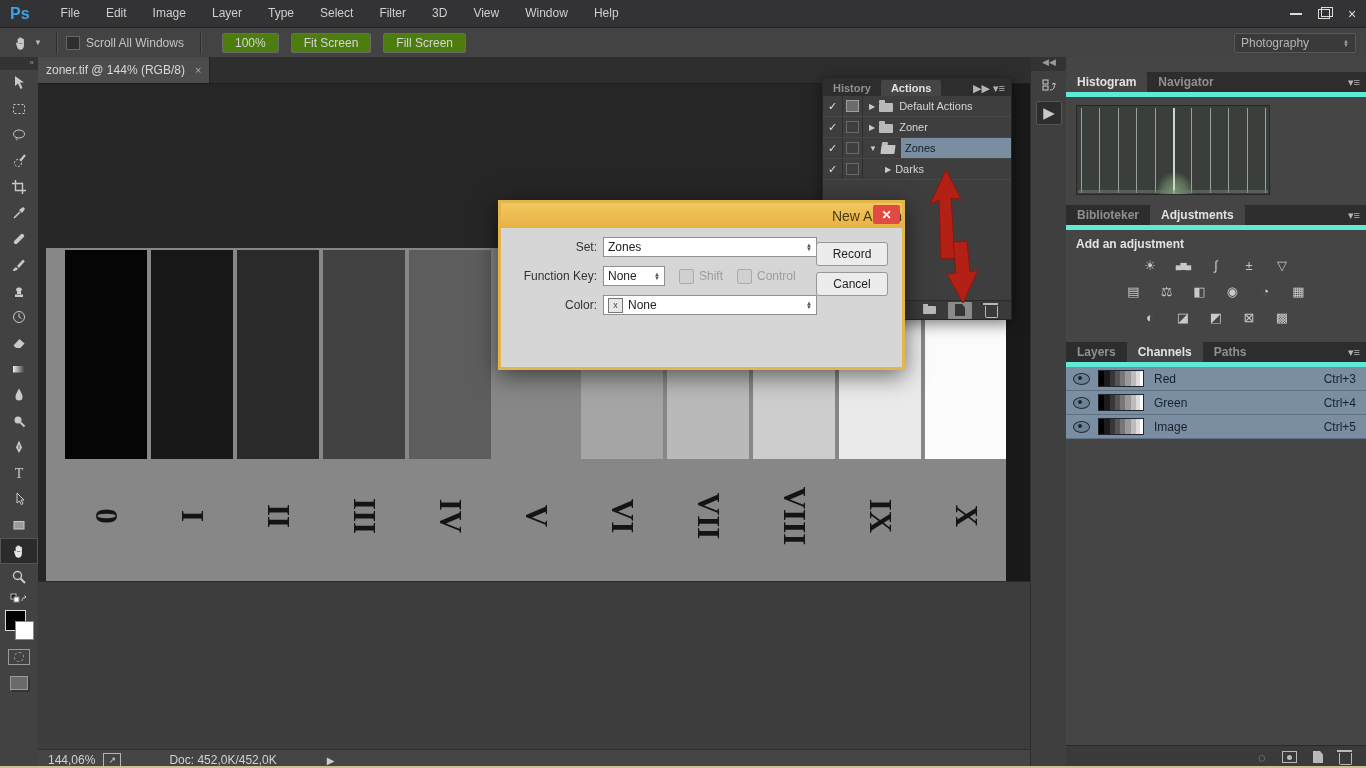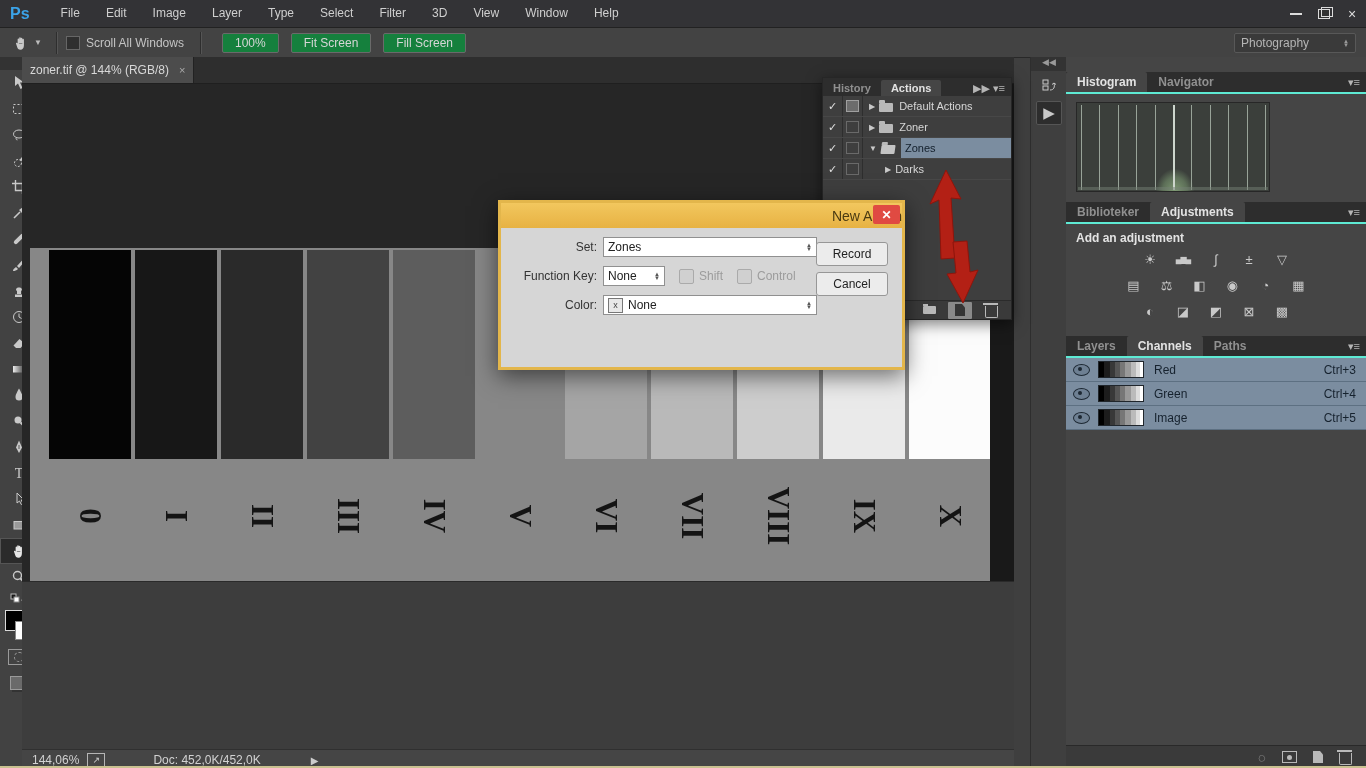--- a/index.html
+++ b/index.html
@@ -19,41 +19,41 @@
   .wb-rest::before{content:'';position:absolute;left:2px;top:-3px;width:10px;height:8px;border:1px solid #ddd;}
   .wb-x{font-size:14px;line-height:14px;}
 
   
   #optionsbar{left:0;top:28px;width:1366px;height:29px;background:#434343;border-bottom:1px solid #282828;
     display:flex;align-items:center;color:#c4c4c4;}
   #opt-tool{width:26px;height:22px;margin-left:8px;display:flex;align-items:center;justify-content:center;}
   .caret{font-size:8px;color:#bbb;margin-right:6px;}
   .vsep{width:1px;height:22px;background:#2e2e2e;border-right:1px solid #555;margin:0 8px;}
   .checkbox{width:12px;height:12px;background:#2f2f2f;border:1px solid #666;margin-right:6px;}
-  .optbtn{background:#15803d;border:1px solid #6a6a6a;border-radius:2px;color:#d6d6d6;
+  .optbtn{background:#4d7c0f;border:1px solid #6a6a6a;border-radius:2px;color:#d6d6d6;
     padding:2px 12px;margin-left:12px;text-align:right;}
   #workspace{margin-left:auto;margin-right:10px;background:#3a3a3a;border:1px solid #585858;border-radius:2px;
     color:#b5b5b5;padding:2px 6px;width:108px;display:flex;align-items:center;gap:33px;}
   .stepper{display:inline-flex;flex-direction:column;line-height:4px;font-size:6px;color:#9a9a9a;margin-left:auto;}
 
   
   #toolbar{left:0;top:57px;width:38px;height:711px;background:#424242;border-right:1px solid #2a2a2a;}
   #toolbar-head{height:13px;background:#333;color:#9a9a9a;font-size:8px;text-align:right;padding:1px 4px;box-sizing:border-box;}
   .tool{width:38px;height:26px;display:flex;align-items:center;justify-content:center;}
   .tool.selected{background:#2b2b2b;box-shadow:inset 0 0 0 1px #555;}
   .tool svg{display:block;}
   #fgbg{position:relative;width:38px;height:36px;}
   .fg-sw{position:absolute;left:5px;top:2px;width:19px;height:19px;background:#000;border:1px solid #d9d9d9;}
   .bg-sw{position:absolute;left:15px;top:13px;width:17px;height:17px;background:#fff;border:1px solid #888;}
   .qmask{width:20px;height:14px;border:1px solid #9a9a9a;display:flex;align-items:center;justify-content:center;}
   .qmask i{width:8px;height:8px;border:1px dashed #9a9a9a;border-radius:50%;}
   .smode{width:16px;height:12px;border:1px solid #9a9a9a;background:#6a6a6a;box-shadow:2px 2px 0 #333;}
 
   
-  #docwin{left:22px;top:57px;width:992px;height:711px;background:#262626;}
+  #docwin{left:38px;top:57px;width:992px;height:711px;background:#262626;}
   #tabbar{height:26px;background:#2e2e2e;display:flex;border-bottom:1px solid #1f1f1f;}
   #doctab{background:#4c4c4c;color:#d8d8d8;padding:0 8px;height:26px;display:flex;align-items:center;border-right:1px solid #222;}
   #doctab .x{margin-left:10px;color:#aaa;font-size:11px;}
   #canvas{position:relative;width:992px;height:665px;background:#262626;overflow:hidden;}
   #image{position:absolute;left:8px;top:164px;width:960px;height:333px;background:#878787;}
   .zbar{position:absolute;top:2px;height:209px;width:82px;}
   .zlabel{position:absolute;top:218px;height:100px;width:82px;display:flex;align-items:center;justify-content:center;}
   .zlabel span{transform:rotate(90deg);white-space:nowrap;font-family:"Liberation Serif",serif;
     font-weight:bold;font-size:31px;color:#141414;}
   #paste-right{position:absolute;left:968px;top:0;width:24px;height:497px;background:#191919;}
@@ -66,21 +66,21 @@
   #status-arrow{margin-left:50px;color:#ccc;font-size:10px;}
 
   
   #iconstrip{left:1030px;top:57px;width:36px;height:711px;background:#3f3f3f;border-right:1px solid #2e2e2e;border-left:1px solid #2e2e2e;}
   #strip-head{height:14px;background:#333;color:#9a9a9a;font-size:9px;text-align:center;}
   .strip-btn{width:26px;height:24px;margin:3px auto;display:flex;align-items:center;justify-content:center;color:#c9c9c9;}
   .strip-btn.on{background:#2d2d2d;box-shadow:inset 0 0 0 1px #555;border-radius:2px;font-size:15px;}
 
   
   #rightdock{left:1066px;top:57px;width:300px;height:711px;background:#454545;}
-  .phead{height:20px;background:#2d2d2d;display:flex;align-items:flex-end;position:relative;border-bottom:2px solid #5eead4;}
+  .phead{height:20px;background:#2d2d2d;display:flex;align-items:flex-end;position:relative;border-bottom:5px solid #5eead4;}
   .ptab{padding:3px 11px 3px;color:#909090;font-weight:bold;font-size:12px;}
   .ptab.active{background:#454545;color:#e2e2e2;border-radius:2px 2px 0 0;}
   .pmenu{position:absolute;right:6px;top:4px;color:#b5b5b5;font-size:11px;}
   #histo-box{position:relative;margin:8px 28px 10px 10px;width:192px;height:88px;background:#3b3f3b;border:1px solid #272727;}
   .spike{position:absolute;top:2px;bottom:1px;width:1px;background:#98a398;}
   .spike.main{width:2px;background:#cdd6cd;}
   .mound{position:absolute;left:41%;bottom:0;width:38px;height:22px;
     background:radial-gradient(ellipse at 50% 100%, #7f9a74 0%, #5d6f58 45%, rgba(60,64,60,0) 72%);}
   .baseline{position:absolute;left:1px;right:1px;bottom:1px;height:3px;background:#737f73;opacity:.5;}
   #adj-title{margin:7px 0 6px 10px;font-weight:bold;color:#e3e3e3;}

